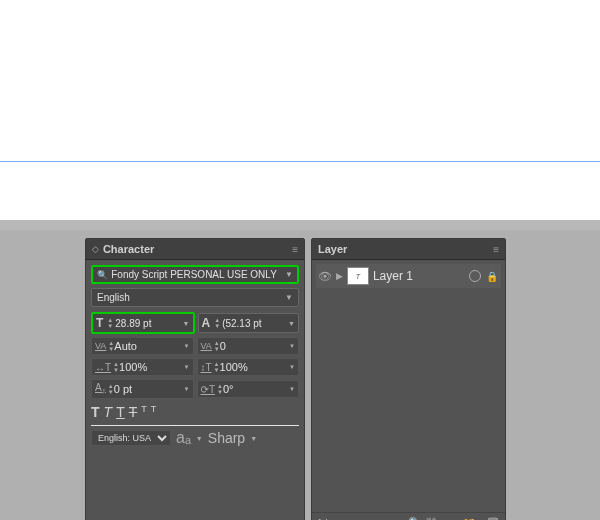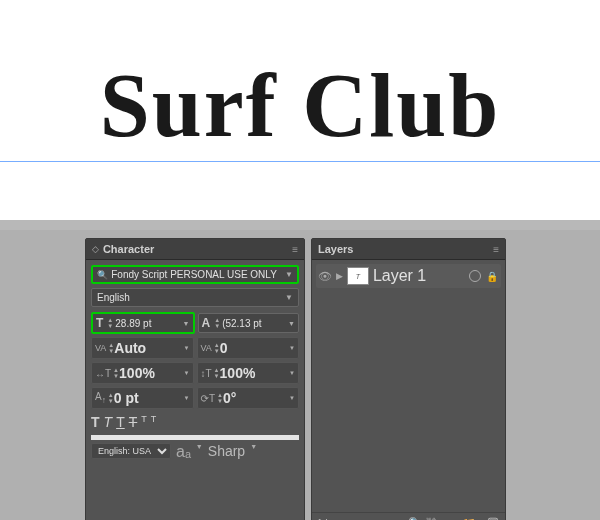--- a/index.html
+++ b/index.html
@@ -207,27 +207,27 @@
       background: #454545;
       border: 1px solid #555;
       border-radius: 2px;
       padding: 2px 3px;
     }
 
     .field-label {
       color: #aaa;
       font-size: 9px;
       margin-right: 2px;
+      text-decoration: underline;
     }
 
     .field-value {
       color: #e0e0e0;
-      font-size: 14px;
-      flex: 1;
-      font-weight: bold;
+      font-size: 11px;
+      flex: 1;
     }
 
     .field-arrows {
       display: flex;
       flex-direction: column;
     }
 
     .fa {
       color: #aaa;
       font-size: 6px;
@@ -246,24 +246,24 @@
       font-size: 13px;
       cursor: pointer;
     }
 
     .char-btn.italic { font-style: italic; }
     .char-btn.sub { font-size: 9px; vertical-align: sub; }
     .char-btn.sup { font-size: 9px; vertical-align: super; }
 
     .bottom-row {
       display: flex;
-      align-items: flex-start;
+      align-items: center;
       gap: 5px;
       padding-top: 3px;
-      border-top: 5px solid #e5e5e5;
+      border-top: 1px solid #e5e5e5;
     }
 
     .lang-select {
       background: #454545;
       border: 1px solid #555;
       color: #ddd;
       font-size: 9px;
       padding: 1px 2px;
       border-radius: 2px;
     }
@@ -324,21 +324,21 @@
       display: flex;
       align-items: center;
       justify-content: center;
       font-size: 8px;
       color: #333;
       flex-shrink: 0;
     }
 
     .layer-name {
       color: #e0e0e0;
-      font-size: 16px;
+      font-size: 12px;
       flex: 1;
     }
 
     .layer-circle {
       width: 12px;
       height: 12px;
       border-radius: 50%;
       border: 1px solid #aaa;
       margin-right: 2px;
     }
@@ -379,21 +379,20 @@
     .panel-header-title-wrap {
       display: flex;
       align-items: center;
     }
   </style>
 </head>
 <body>
 
 <div class="canvas-area">
   <div class="baseline-line"></div>
-  <div class="surf-club-text">Surf Club</div>
 </div>
 
 <div style="height: 10px; background: #b8b8b8;"></div>
 
 <div class="panels-area">
 
   <div class="character-panel">
     <div class="panel-header">
       <div class="panel-header-title-wrap">
         <span class="panel-diamond">◇</span>
@@ -516,21 +515,21 @@
         <span class="aa-dropdown">▼</span>
         <span class="sharp-text">Sharp</span>
         <span class="aa-dropdown">▼</span>
       </div>
     </div>
   </div>
 
   <div class="layers-panel">
     <div class="panel-header">
       <div class="panel-header-title-wrap">
-        <span class="panel-title">Layers</span>
+        <span class="panel-title">Layer</span>
       </div>
       <span class="panel-menu-icon">≡</span>
     </div>
 
     <div class="layers-panel-relative">
       <div class="layers-content">
         <div class="layer-row">
           <span class="eye-icon">👁</span>
           <span class="arrow-icon">▶</span>
           <div class="layer-thumb">

